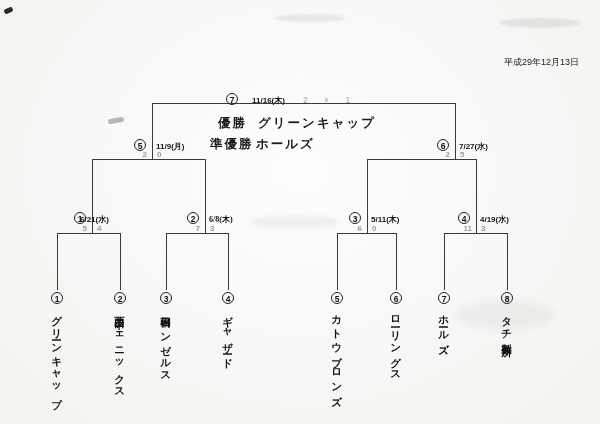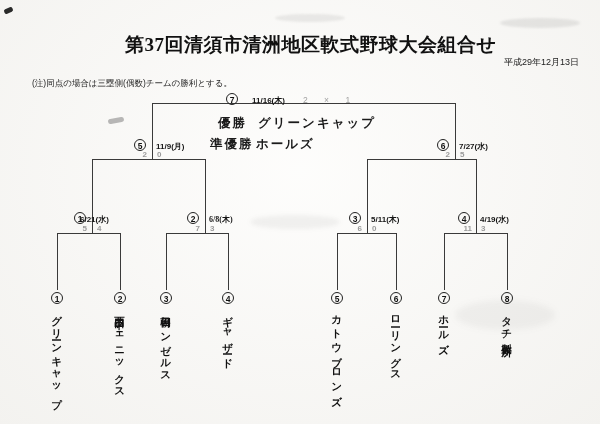--- a/index.html
+++ b/index.html
@@ -47,23 +47,21 @@
     font-size:10.5px;font-weight:bold;letter-spacing:1.5px;color:#111;margin-top:2px;
     white-space:nowrap;
   }
   .smudge{position:absolute;border-radius:50%;pointer-events:none;}
 </style>
 </head>
 <body>
 
 <div class="sheet">
 
-  <div class="title">第37回清須市清洲地区軟式野球大会組合せ</div>
   <div class="issued">平成29年12月13日</div>
-  <div class="note rule">(注)同点の場合は三塁側(偶数)チームの勝利とする。</div>
 
   <div class="ln" style="left:152px;top:103px;width:304px;height:1px"></div>
   <div class="ln" style="left:152px;top:103px;width:1px;height:57px"></div>
   <div class="ln" style="left:455px;top:103px;width:1px;height:57px"></div>
   <div class="ln" style="left:92px;top:159px;width:114px;height:1px"></div>
   <div class="ln" style="left:367px;top:159px;width:110px;height:1px"></div>
   <div class="ln" style="left:92px;top:159px;width:1px;height:75px"></div>
   <div class="ln" style="left:205px;top:159px;width:1px;height:75px"></div>
   <div class="ln" style="left:367px;top:159px;width:1px;height:75px"></div>
   <div class="ln" style="left:476px;top:159px;width:1px;height:75px"></div>

